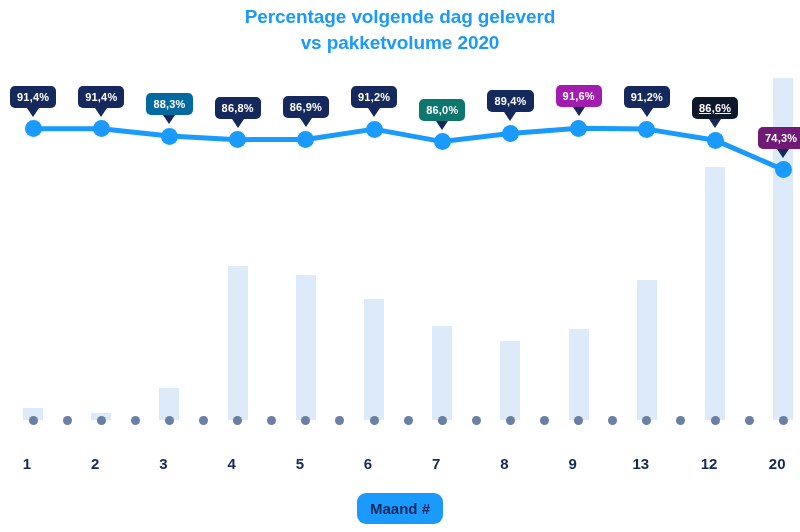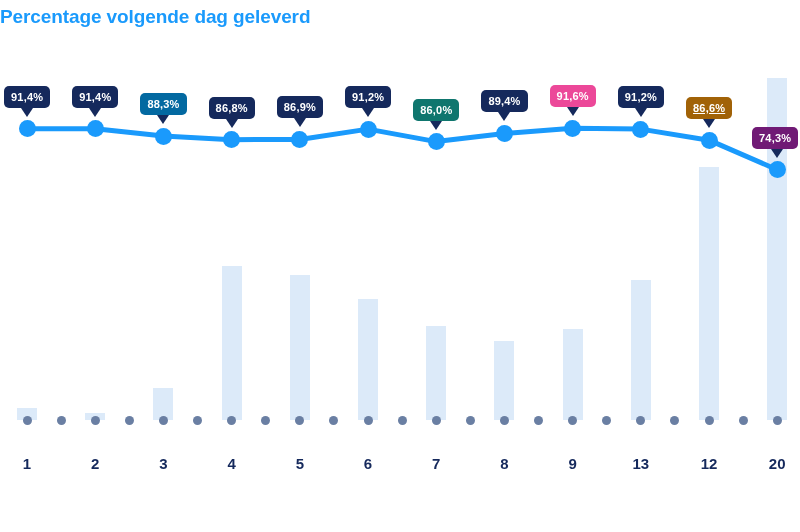--- a/index.html
+++ b/index.html
@@ -18,33 +18,33 @@
     height: 532px;
     background: #ffffff;
   }
 
   
   .chart-title {
     position: absolute;
     top: 4px;
     left: 0;
     width: 800px;
-    text-align: left;
+    text-align: center;
     color: #1a9afc;
     font-size: 19px;
     font-weight: 700;
     line-height: 26px;
     letter-spacing: -0.1px;
   }
   .chart-title span { display: block; }
 
   
   .plot {
     position: absolute;
-    left: 0;
+    left: 6px;
     top: 0;
     width: 740px;
     height: 440px;
   }
 
   
   .bar {
     position: absolute;
     background: #dceaf9;
     width: 20px;
@@ -128,20 +128,21 @@
     line-height: 17px;
   }
 </style>
 <style>.badge.no-css-tip::after{display:none;}</style></head>
 <body>
 
 <div id="root">
 
   <div class="chart-title">
     <span>Percentage volgende dag geleverd</span>
+    <span>vs pakketvolume 2020</span>
   </div>
 
   <div class="plot">
     <div id="bars-layer">
         <div class="bar" style="left: 17px; top: 408.03px; height: 11.97px; background: rgb(220, 234, 249);"></div>
         <div class="bar" style="left: 85.2px; top: 413.16px; height: 6.84px; background: rgb(220, 234, 249);"></div>
         <div class="bar" style="left: 153.4px; top: 387.51px; height: 32.49px; background: rgb(220, 234, 249);"></div>
         <div class="bar" style="left: 221.6px; top: 266.1px; height: 153.9px; background: rgb(220, 234, 249);"></div>
         <div class="bar" style="left: 289.8px; top: 274.65px; height: 145.35px; background: rgb(220, 234, 249);"></div>
         <div class="bar" style="left: 358px; top: 298.59px; height: 121.41px; background: rgb(220, 234, 249);"></div>
@@ -196,36 +197,37 @@
       </div>
     <div id="badges-layer">
         <div class="badge no-css-tip" style="background: rgb(21, 41, 92); color: rgb(255, 255, 255); left: 4px; top: 85.64px; --tipx: 23px; position: absolute;">91,4%<i class="tip" style="position: absolute; left: 17px; top: 100%; border-left: 6px solid transparent; border-right: 6px solid transparent; border-top: 9px solid rgb(21, 41, 92);"></i></div>
         <div class="badge no-css-tip" style="background: rgb(21, 41, 92); color: rgb(255, 255, 255); left: 72.2px; top: 85.64px; --tipx: 23px; position: absolute;">91,4%<i class="tip" style="position: absolute; left: 17px; top: 100%; border-left: 6px solid transparent; border-right: 6px solid transparent; border-top: 9px solid rgb(21, 41, 92);"></i></div>
         <div class="badge no-css-tip" style="background: #0369a1; color: rgb(255, 255, 255); left: 140.4px; top: 93.08px; --tipx: 23px; position: absolute;">88,3%<i class="tip" style="position: absolute; left: 17px; top: 100%; border-left: 6px solid transparent; border-right: 6px solid transparent; border-top: 9px solid rgb(21, 41, 92);"></i></div>
         <div class="badge no-css-tip" style="background: rgb(21, 41, 92); color: rgb(255, 255, 255); left: 208.6px; top: 96.68px; --tipx: 23px; position: absolute;">86,8%<i class="tip" style="position: absolute; left: 17px; top: 100%; border-left: 6px solid transparent; border-right: 6px solid transparent; border-top: 9px solid rgb(21, 41, 92);"></i></div>
         <div class="badge no-css-tip" style="background: rgb(21, 41, 92); color: rgb(255, 255, 255); left: 276.8px; top: 96.44px; --tipx: 23px; position: absolute;">86,9%<i class="tip" style="position: absolute; left: 17px; top: 100%; border-left: 6px solid transparent; border-right: 6px solid transparent; border-top: 9px solid rgb(21, 41, 92);"></i></div>
         <div class="badge no-css-tip" style="background: rgb(21, 41, 92); color: rgb(255, 255, 255); left: 345px; top: 86.12px; --tipx: 23px; position: absolute;">91,2%<i class="tip" style="position: absolute; left: 17px; top: 100%; border-left: 6px solid transparent; border-right: 6px solid transparent; border-top: 9px solid rgb(21, 41, 92);"></i></div>
         <div class="badge no-css-tip" style="background: #0f766e; color: rgb(255, 255, 255); left: 413.2px; top: 98.6px; --tipx: 23px; position: absolute;">86,0%<i class="tip" style="position: absolute; left: 17px; top: 100%; border-left: 6px solid transparent; border-right: 6px solid transparent; border-top: 9px solid rgb(21, 41, 92);"></i></div>
         <div class="badge no-css-tip" style="background: rgb(21, 41, 92); color: rgb(255, 255, 255); left: 481.4px; top: 90.44px; --tipx: 23px; position: absolute;">89,4%<i class="tip" style="position: absolute; left: 17px; top: 100%; border-left: 6px solid transparent; border-right: 6px solid transparent; border-top: 9px solid rgb(21, 41, 92);"></i></div>
-        <div class="badge no-css-tip" style="background: #ec4899; color: rgb(255, 255, 255); left: 549.6px; top: 85.16px; --tipx: 23px; position: absolute;">91,6%<i class="tip" style="position: absolute; left: 17px; top: 100%; border-left: 6px solid transparent; border-right: 6px solid transparent; border-top: 9px solid rgb(21, 41, 92);"></i></div>
+        <div class="badge no-css-tip" style="background: #a21caf; color: rgb(255, 255, 255); left: 549.6px; top: 85.16px; --tipx: 23px; position: absolute;">91,6%<i class="tip" style="position: absolute; left: 17px; top: 100%; border-left: 6px solid transparent; border-right: 6px solid transparent; border-top: 9px solid rgb(21, 41, 92);"></i></div>
         <div class="badge no-css-tip" style="background: rgb(21, 41, 92); color: rgb(255, 255, 255); left: 617.8px; top: 86.12px; --tipx: 23px; position: absolute;">91,2%<i class="tip" style="position: absolute; left: 17px; top: 100%; border-left: 6px solid transparent; border-right: 6px solid transparent; border-top: 9px solid rgb(21, 41, 92);"></i></div>
-        <div class="badge no-css-tip" style="background: #a16207; color: rgb(255, 255, 255); left: 686px; top: 97.16px; --tipx: 23px; position: absolute; text-decoration: underline;">86,6%<i class="tip" style="position: absolute; left: 17px; top: 100%; border-left: 6px solid transparent; border-right: 6px solid transparent; border-top: 9px solid rgb(21, 41, 92);"></i></div>
+        <div class="badge no-css-tip" style="background: #0f172a; color: rgb(255, 255, 255); left: 686px; top: 97.16px; --tipx: 23px; position: absolute; text-decoration: underline;">86,6%<i class="tip" style="position: absolute; left: 17px; top: 100%; border-left: 6px solid transparent; border-right: 6px solid transparent; border-top: 9px solid rgb(21, 41, 92);"></i></div>
         <div class="badge no-css-tip" style="background: #701a75; color: rgb(255, 255, 255); left: 752px; top: 126.68px; --tipx: 25.200000000000045px; position: absolute;">74,3%<i class="tip" style="position: absolute; left: 19.2px; top: 100%; border-left: 6px solid transparent; border-right: 6px solid transparent; border-top: 9px solid rgb(21, 41, 92);"></i></div>
       </div>
   </div>
 
   <div id="xlabels-layer">
       <div class="xlabel" style="left: 27px; color: rgb(21, 41, 92);">1</div>
       <div class="xlabel" style="left: 95.2px; color: rgb(21, 41, 92);">2</div>
       <div class="xlabel" style="left: 163.4px; color: rgb(21, 41, 92);">3</div>
       <div class="xlabel" style="left: 231.6px; color: rgb(21, 41, 92);">4</div>
       <div class="xlabel" style="left: 299.8px; color: rgb(21, 41, 92);">5</div>
       <div class="xlabel" style="left: 368px; color: rgb(21, 41, 92);">6</div>
       <div class="xlabel" style="left: 436.2px; color: rgb(21, 41, 92);">7</div>
       <div class="xlabel" style="left: 504.4px; color: rgb(21, 41, 92);">8</div>
       <div class="xlabel" style="left: 572.6px; color: rgb(21, 41, 92);">9</div>
       <div class="xlabel" style="left: 640.8px; color: rgb(21, 41, 92);">13</div>
       <div class="xlabel" style="left: 709px; color: rgb(21, 41, 92);">12</div>
       <div class="xlabel" style="left: 777.2px; color: rgb(21, 41, 92);">20</div>
     </div>
 
+  <div class="axis-pill">Maand #</div>
 
 </div>
 
 </body></html>

